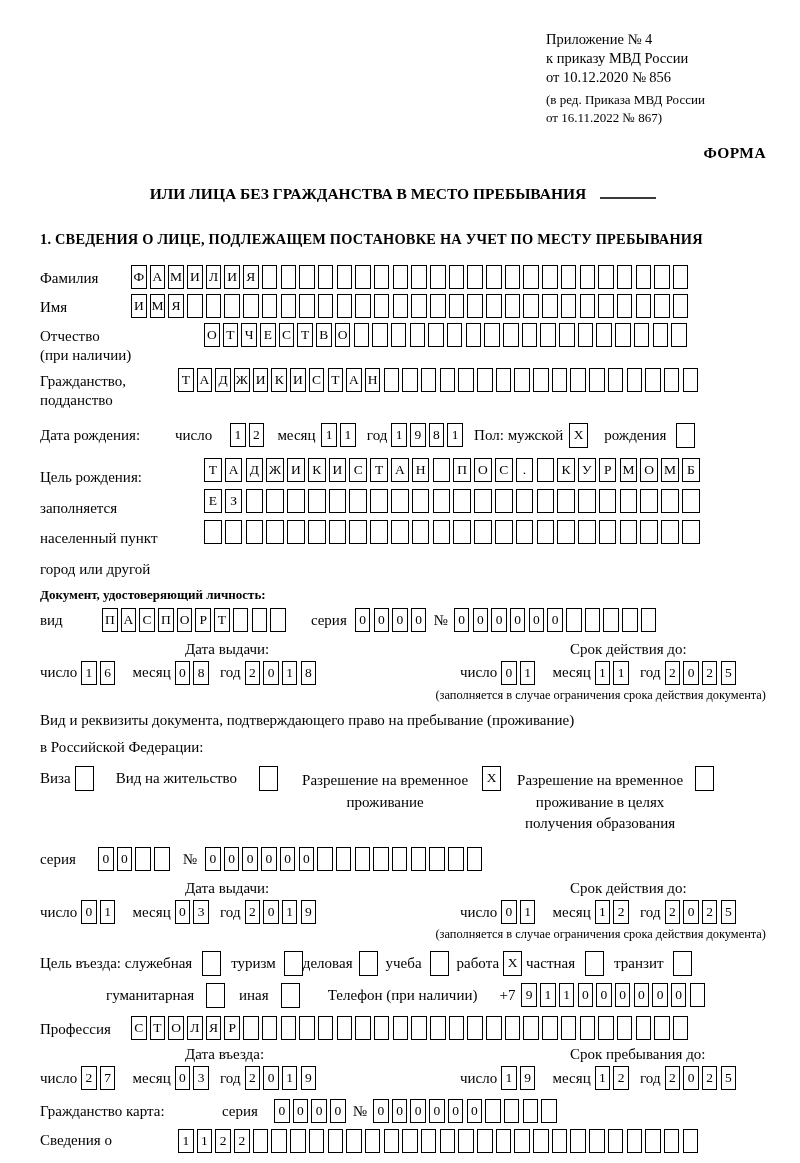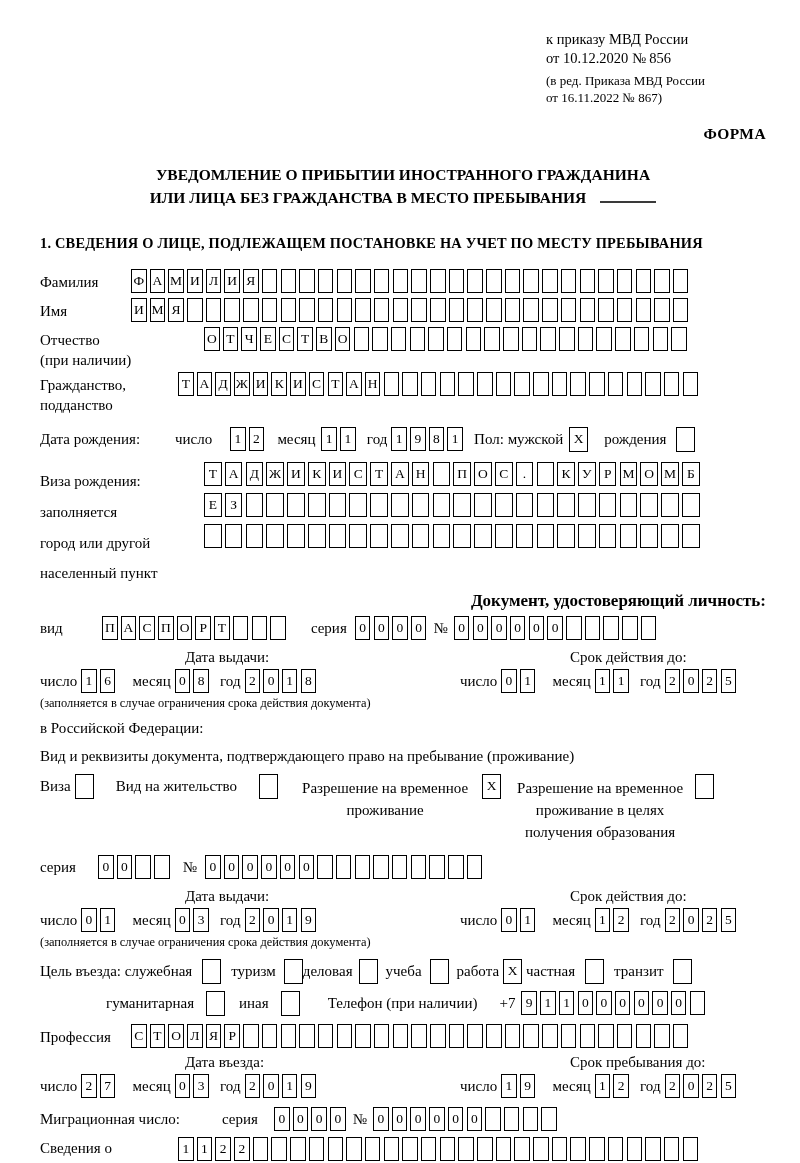--- a/index.html
+++ b/index.html
@@ -39,50 +39,50 @@
   
   .dates { display:flex; margin-top:9px; }
   .dcol-l { width:420px; flex-shrink:0; }
   .dcol-r { flex:1; }
   .dhead { margin-bottom:3px; }
   .dhead-l { padding-left:145px; }
   .dhead-r { padding-left:110px; }
   .dline { display:flex; align-items:center; }
   .dline .lbl { margin-right:4px; white-space:nowrap; }
   .dline .lbl2 { margin:0 4px 0 14px; white-space:nowrap; }
-  .small-note { font-size:12.4px; text-align:left; margin-top:3px; }
+  .small-note { font-size:12.4px; text-align:right; margin-top:3px; }
 
   .plain { line-height:1.3; } .mt8 { margin-top:8px; }
 
   
   .visa-row { display:flex; align-items:flex-start; margin-top:8px; margin-bottom:12px; }
   .opt-lines { text-align:center; line-height:1.45; }
 
   .purpose-row { display:flex; align-items:flex-start; margin-top:9px; }
   .purpose-row .inl { padding-top:4px; }
 
   .rep-block { display:flex; align-items:flex-start; margin-top:6px; }
   .rep-labels { width:138px; flex-shrink:0; line-height:1.55; }
   .rep-cells .cells { margin-bottom:8px; }
 </style>
 </head>
 <body>
 
 <div class="page">
 
   <div class="appendix">
+    <div>Приложение № 4</div>
     <div>к приказу МВД России</div>
     <div>от 10.12.2020 № 856</div>
     <div class="ed ed-first">(в ред. Приказа МВД России</div>
     <div class="ed">от 16.11.2022 № 867)</div>
   </div>
   <div class="forma">ФОРМА</div>
 
   <div class="title">
-    <div>УВЕДОМЛЕНИЕ О ПРИБЫТИИ ИНОСТРАННОГО ГРАЖДАНИНА</div>
     <div>
       <span>ИЛИ ЛИЦА БЕЗ ГРАЖДАНСТВА В МЕСТО ПРЕБЫВАНИЯ</span><span class="t-underline"></span>
     </div>
   </div>
 
   <div class="sec-head">1. СВЕДЕНИЯ О ЛИЦЕ, ПОДЛЕЖАЩЕМ ПОСТАНОВКЕ НА УЧЕТ ПО МЕСТУ ПРЕБЫВАНИЯ</div>
 
   <div class="frow">
     <div class="flabel" style="width:91px">Фамилия</div>
     <div class="cells">
@@ -251,24 +251,24 @@
         <span class="cell">X</span>
       </div>
     <div class="inl" style="margin:0 10px 0 16px">рождения</div>
     <div class="cells checkbox">
         <span class="cell"></span>
       </div>
   </div>
 
   <div class="frow" style="margin-bottom:2px">
     <div class="flabel" style="width:164px; line-height:2.05">
-      <div>Виза рождения:</div>
+      <div>Цель рождения:</div>
       <div>заполняется</div>
+      <div>населенный пункт</div>
       <div>город или другой</div>
-      <div>населенный пункт</div>
     </div>
     <div class="stackrows">
       <div class="cells cells-wide">
           <span class="cell">Т</span>
           <span class="cell">А</span>
           <span class="cell">Д</span>
           <span class="cell">Ж</span>
           <span class="cell">И</span>
           <span class="cell">К</span>
           <span class="cell">И</span>
@@ -338,21 +338,21 @@
           <span class="cell"></span>
           <span class="cell"></span>
           <span class="cell"></span>
           <span class="cell"></span>
           <span class="cell"></span>
           <span class="cell"></span>
         </div>
     </div>
   </div>
 
-  <div style="text-align:right; font-weight:bold; font-size:17px; margin-bottom:5px">Документ, удостоверяющий личность:</div>
+  <div style="text-align:left; font-weight:bold; font-size:13px; margin-bottom:5px">Документ, удостоверяющий личность:</div>
 
   <div class="frow">
     <div class="inl" style="width:62px">вид</div>
     <div class="cells">
         <span class="cell">П</span>
         <span class="cell">А</span>
         <span class="cell">С</span>
         <span class="cell">П</span>
         <span class="cell">О</span>
         <span class="cell">Р</span>
@@ -425,22 +425,22 @@
             <span class="cell">2</span>
             <span class="cell">0</span>
             <span class="cell">2</span>
             <span class="cell">5</span>
           </div>
       </div>
     </div>
   </div>
   <div class="small-note">(заполняется в случае ограничения срока действия документа)</div>
 
+  <div class="plain mt8">Вид и реквизиты документа, подтверждающего право на пребывание (проживание)</div>
   <div class="plain mt8">в Российской Федерации:</div>
-  <div class="plain mt8">Вид и реквизиты документа, подтверждающего право на пребывание (проживание)</div>
 
   <div class="visa-row">
     <span class="inl">Виза</span>
     <div class="cells checkbox" style="margin-left:4px">
         <span class="cell"></span>
       </div>
     <span class="inl" style="margin-left:22px">Вид на жительство</span>
     <div class="cells checkbox" style="margin-left:22px">
         <span class="cell"></span>
       </div>
@@ -670,21 +670,21 @@
             <span class="cell">2</span>
             <span class="cell">0</span>
             <span class="cell">2</span>
             <span class="cell">5</span>
           </div>
       </div>
     </div>
   </div>
 
   <div class="frow" style="margin-top:9px">
-    <div class="inl" style="width:182px">Миграционная число:</div>
+    <div class="inl" style="width:182px">Гражданство карта:</div>
     <div class="inl" style="width:52px">серия</div>
     <div class="cells">
         <span class="cell">0</span>
         <span class="cell">0</span>
         <span class="cell">0</span>
         <span class="cell">0</span>
       </div>
     <div class="inl" style="margin:0 6px 0 4px">№</div>
     <div class="cells">
         <span class="cell">0</span>

